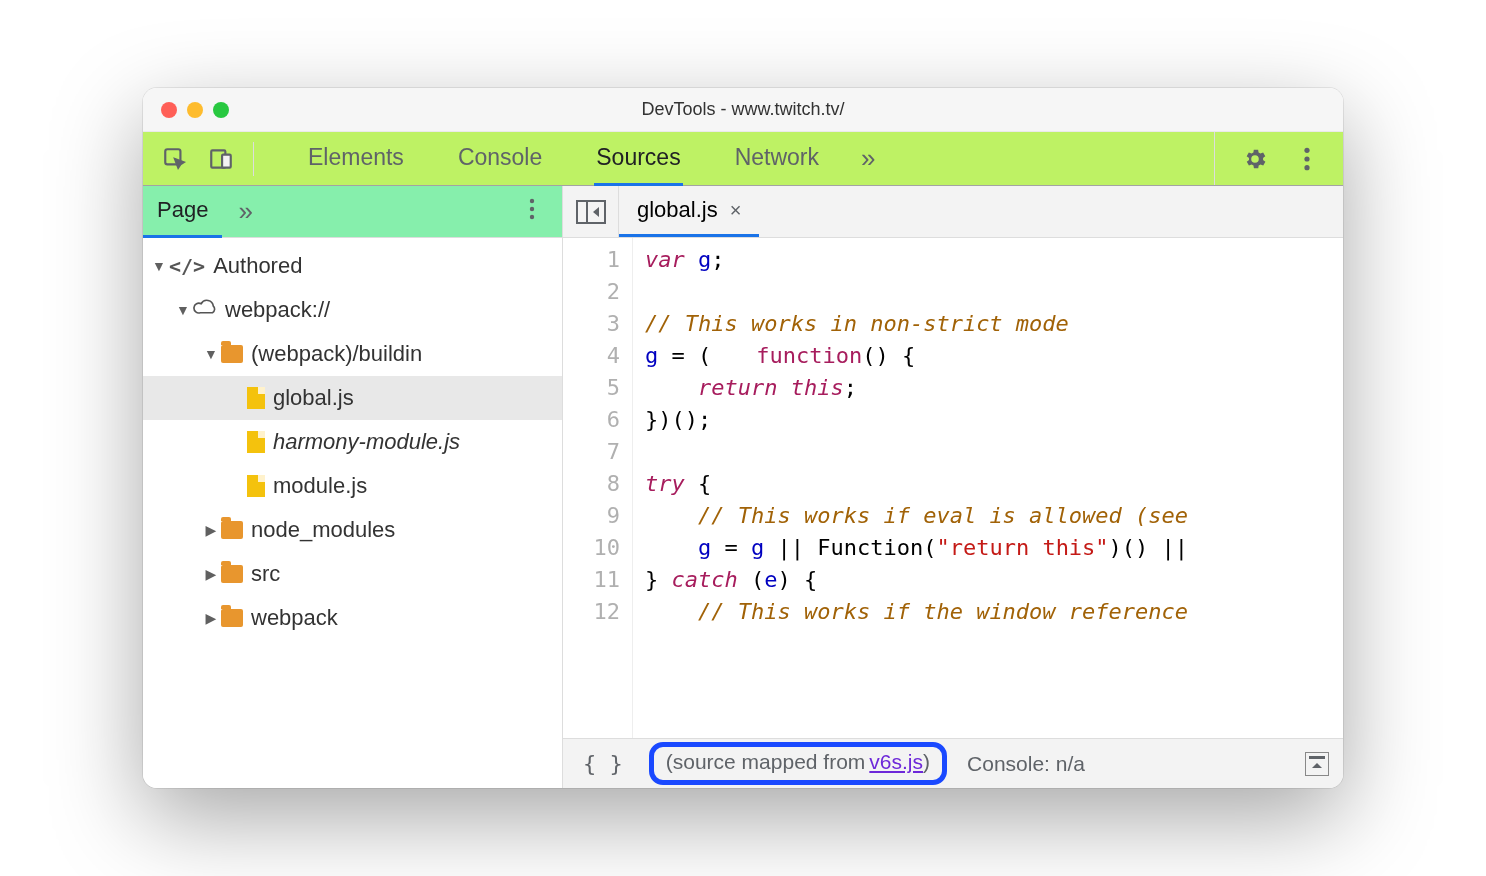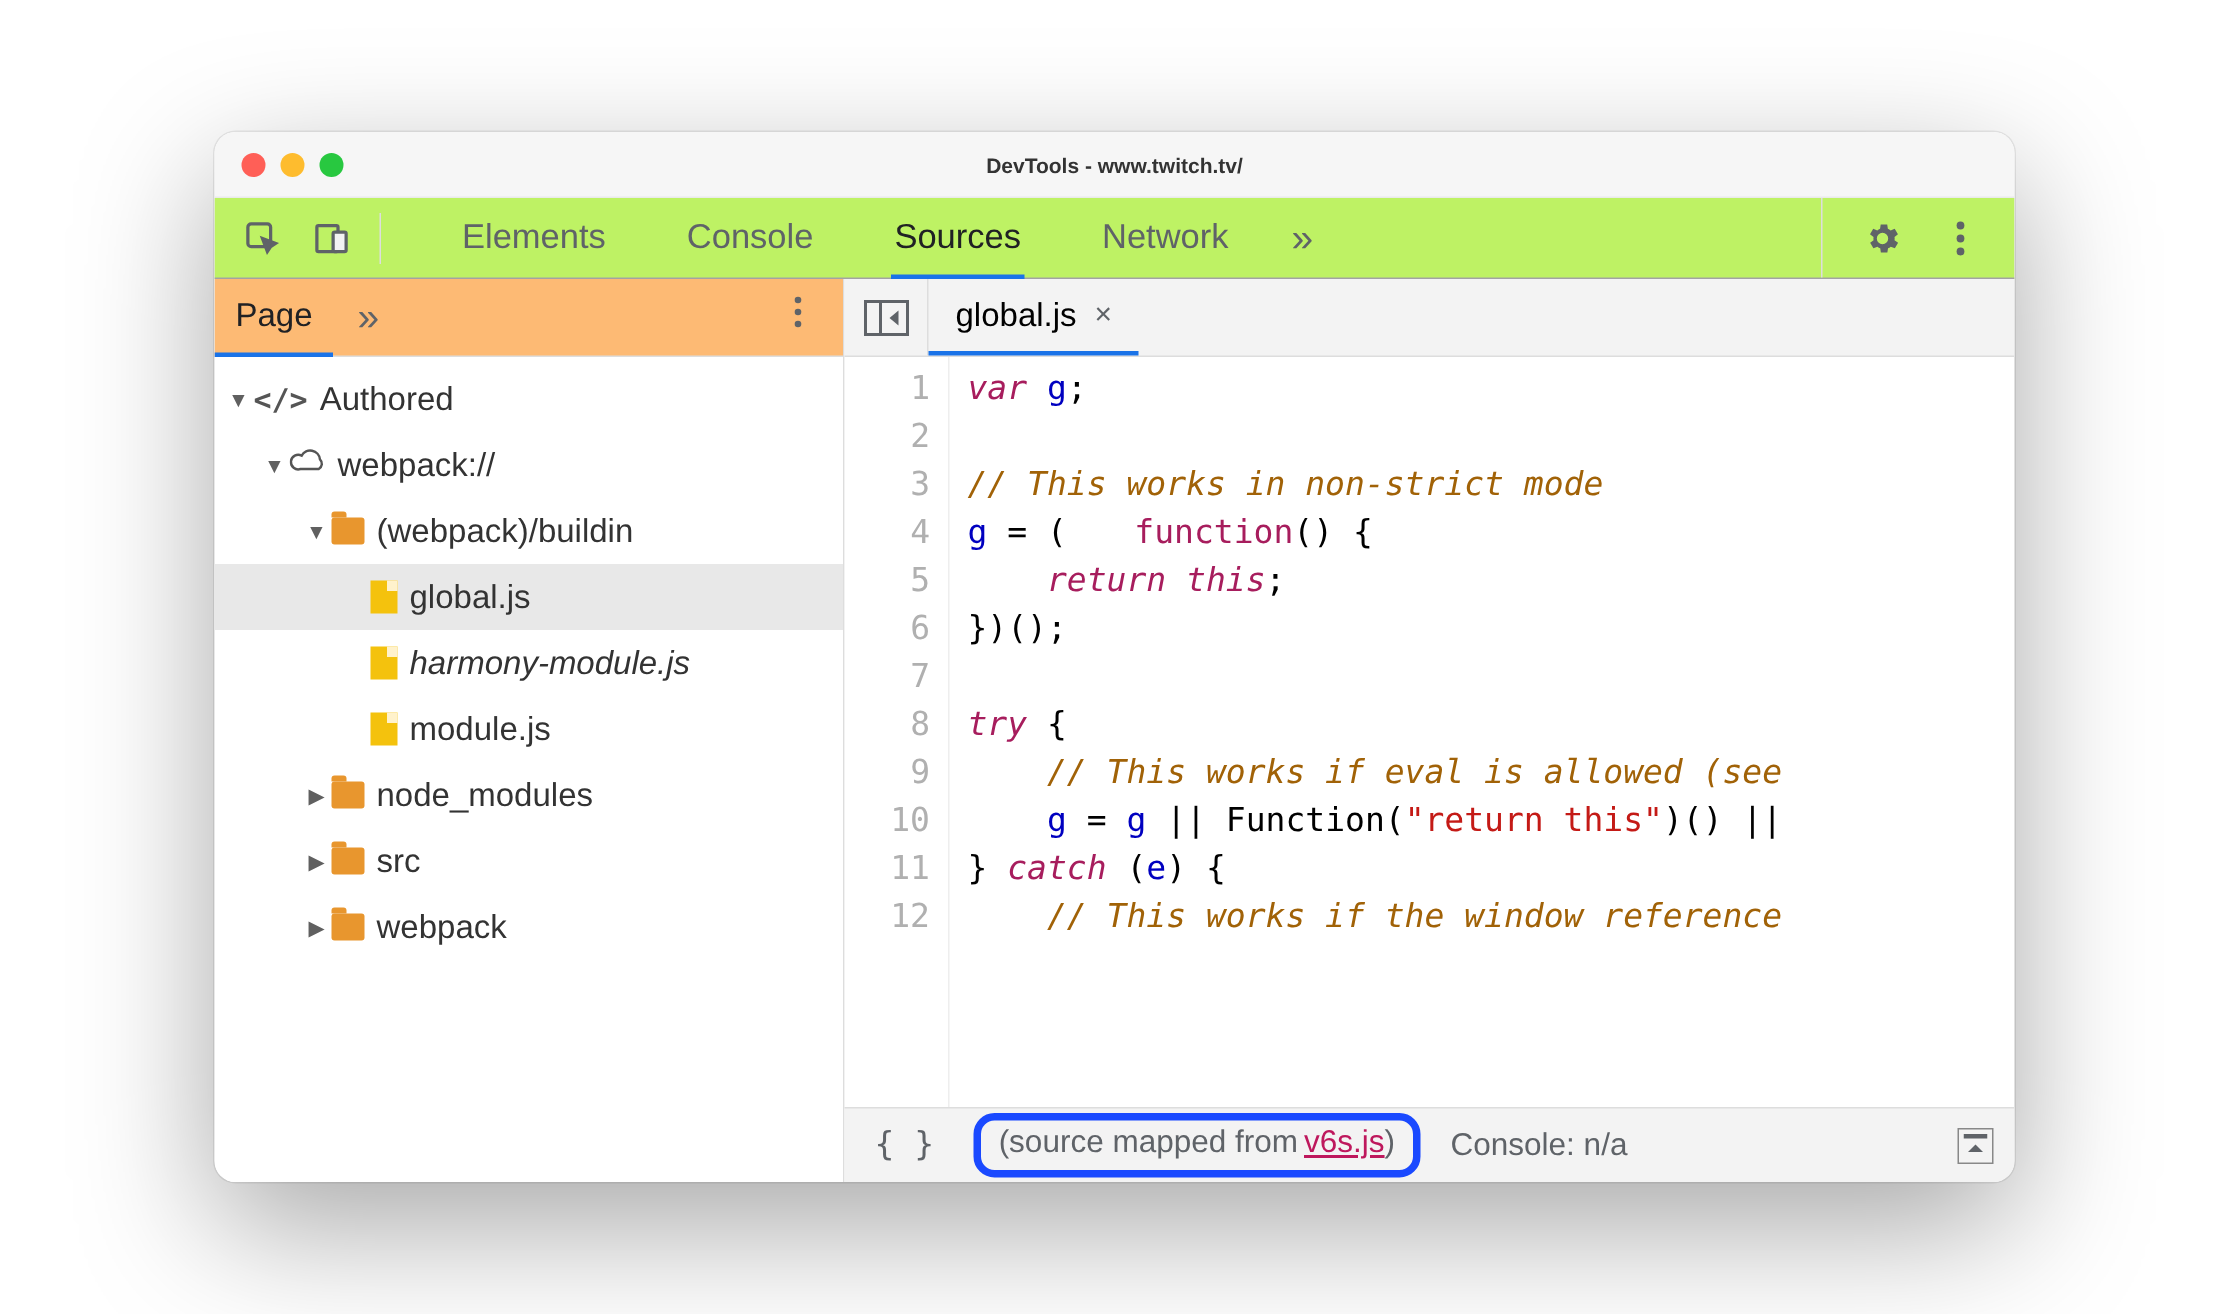--- a/index.html
+++ b/index.html
@@ -32,21 +32,21 @@
     align-items: center;
     position: relative;
   }
   .lights { display: flex; gap: 10px; margin-left: 18px; }
   .light { width: 16px; height: 16px; border-radius: 50%; }
   .light.red { background: #ff5f57; }
   .light.yellow { background: #febc2e; }
   .light.green { background: #28c840; }
   .title {
     position: absolute; left:0; right:0; text-align: center;
-    font-weight: 700; font-size: 14px; color: #333; pointer-events: none;
+    font-weight: 400; font-size: 18px; color: #333; pointer-events: none;
   }
   
   .tabstrip {
     height: 54px;
     display: flex;
     align-items: center;
     border-bottom: 1px solid #a3a3a3;
     background: #bef264;
     padding: 0 10px 0 18px;
   }
@@ -57,21 +57,21 @@
   .tabstrip .spacer { flex:1; }
   .tabstrip .right { display:flex; align-items:center; gap: 24px; padding-right: 12px; border-left:1px solid #ddd; padding-left:26px; height:100%; }
   .icon-btn { width:28px; height:28px; display:flex; align-items:center; justify-content:center; color:#5f6368; cursor:pointer; }
   .vsepr { width:1px; height:34px; background:#ddd; }
 
   
   .body { flex:1; display:flex; min-height:0; }
 
   
   .sidebar { width: 420px; border-right:1px solid #ddd; display:flex; flex-direction:column; background:#fff; }
-  .sidebar-tabbar { height:52px; display:flex; align-items:center; border-bottom:1px solid #ddd; background:#fdba74; padding:0 10px 0 0;text-align:right;}
+  .sidebar-tabbar { height:52px; display:flex; align-items:center; border-bottom:1px solid #ddd; background:#86efac; padding:0 10px 0 0;text-align:right;}
   .sidebar-tab { font-size:22px; color:#202124; padding: 12px 14px; border-bottom:3px solid #1a73e8; font-weight:400; cursor:pointer; }
   .sidebar-more { font-size:26px; color:#5f6368; padding:0 16px; cursor:pointer; }
   .sidebar-tabbar .spacer { flex:1; }
   .sidebar-kebab { width:40px; text-align:center; font-size:24px; color:#5f6368; cursor:pointer; }
 
   .tree { flex:1; overflow:auto; font-size:22px; color:#333; padding-top:6px; }
   .tree-row { display:flex; align-items:center; height:44px; padding-left:8px; cursor:pointer; white-space:nowrap; }
   .tree-row.selected { background:#e8e8e8; }
   .tw { width:20px; display:inline-flex; justify-content:center; color:#606060; font-size:14px;}
   .tree-label { margin-left:6px; }
@@ -101,21 +101,21 @@
   
   .footer { height:50px; border-top:1px solid #ddd; background:#f3f3f3; display:flex; align-items:center; padding:0 14px; font-size:21px; color:#5f6368; gap:20px;}
   .pretty-print { font-family: monospace; font-size:22px; cursor:pointer; color:#5f6368; padding:0 6px;}
   .mapped-pill {
     border: 5px solid #1a49ff;
     border-radius: 14px;
     padding: 3px 12px 6px;
     display:flex; align-items:center;
     color:#5f6368;
   }
-  .mapped-pill .link { text-decoration: underline; cursor:pointer; color:#be185d; margin-left:4px;}
+  .mapped-pill .link { text-decoration: underline; cursor:pointer; color:#6d28d9; margin-left:4px;}
   .footer .spacer { flex:1; }
   .expand-icon { width:24px; height:24px; display:flex; align-items:center; justify-content:center; border:1px solid #888; cursor:pointer;}
 </style>
 </head>
 <body>
 
 <div class="window">
 
   <div class="titlebar">
     <div class="lights">

